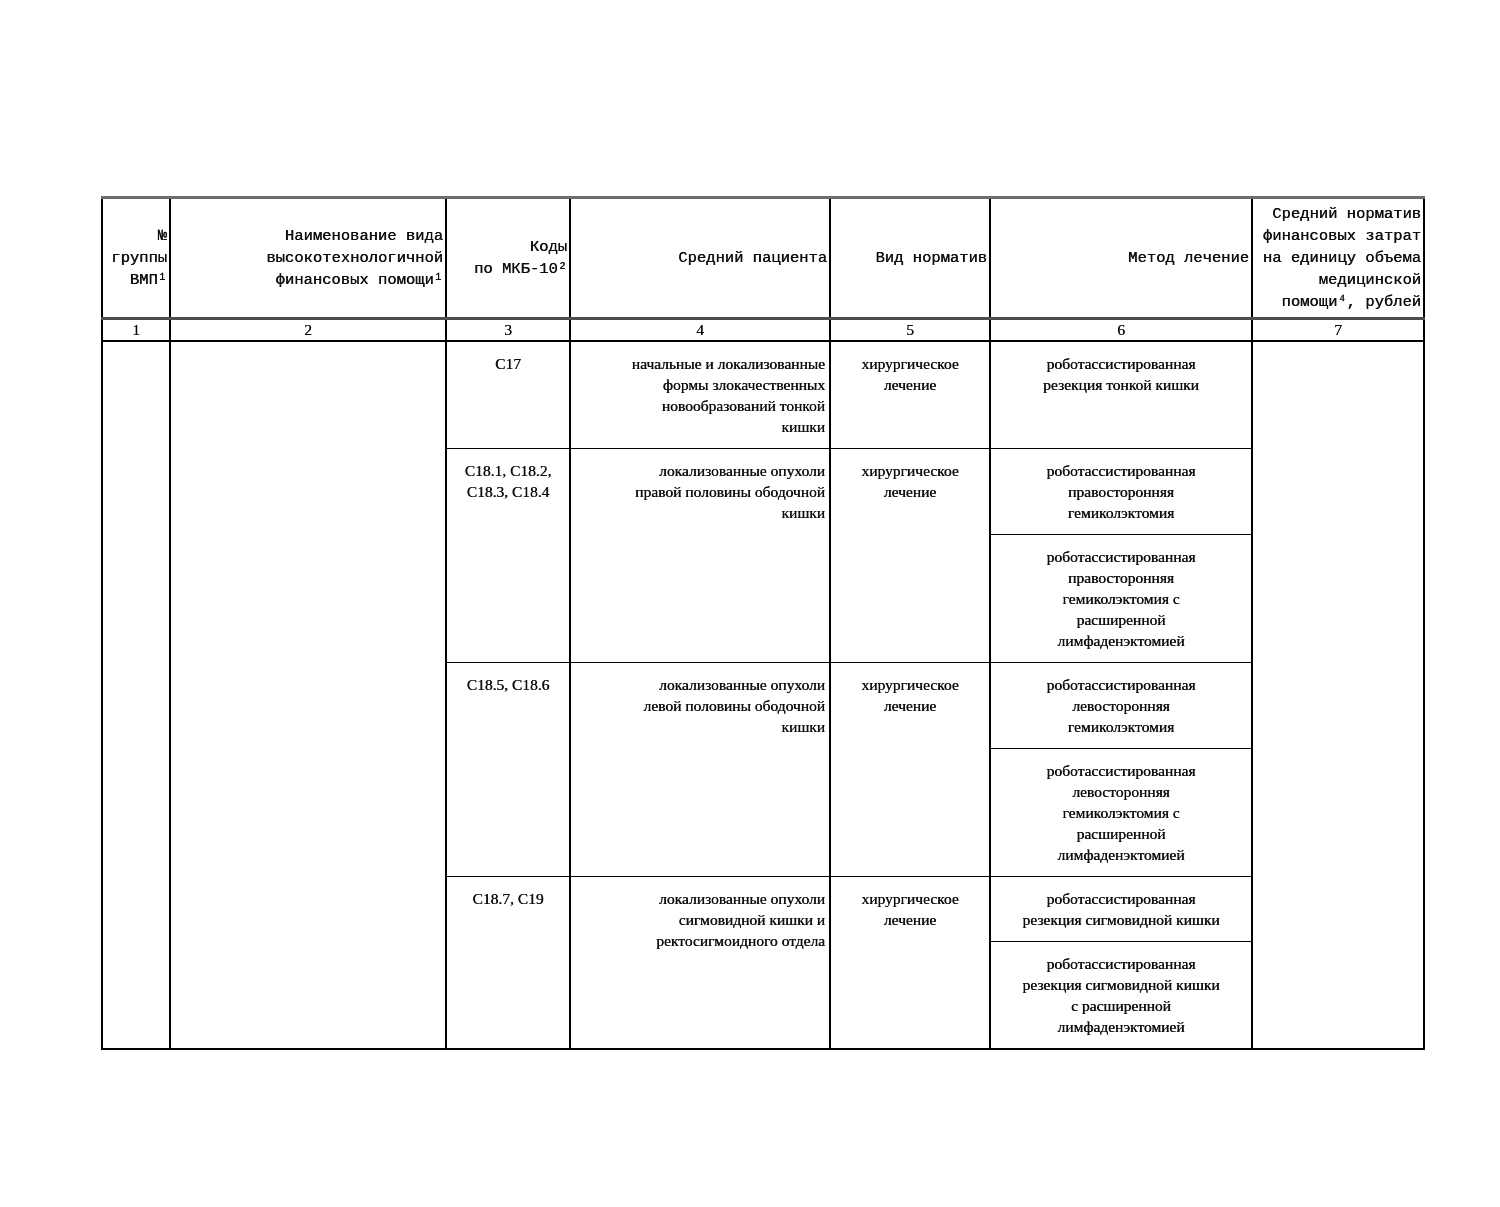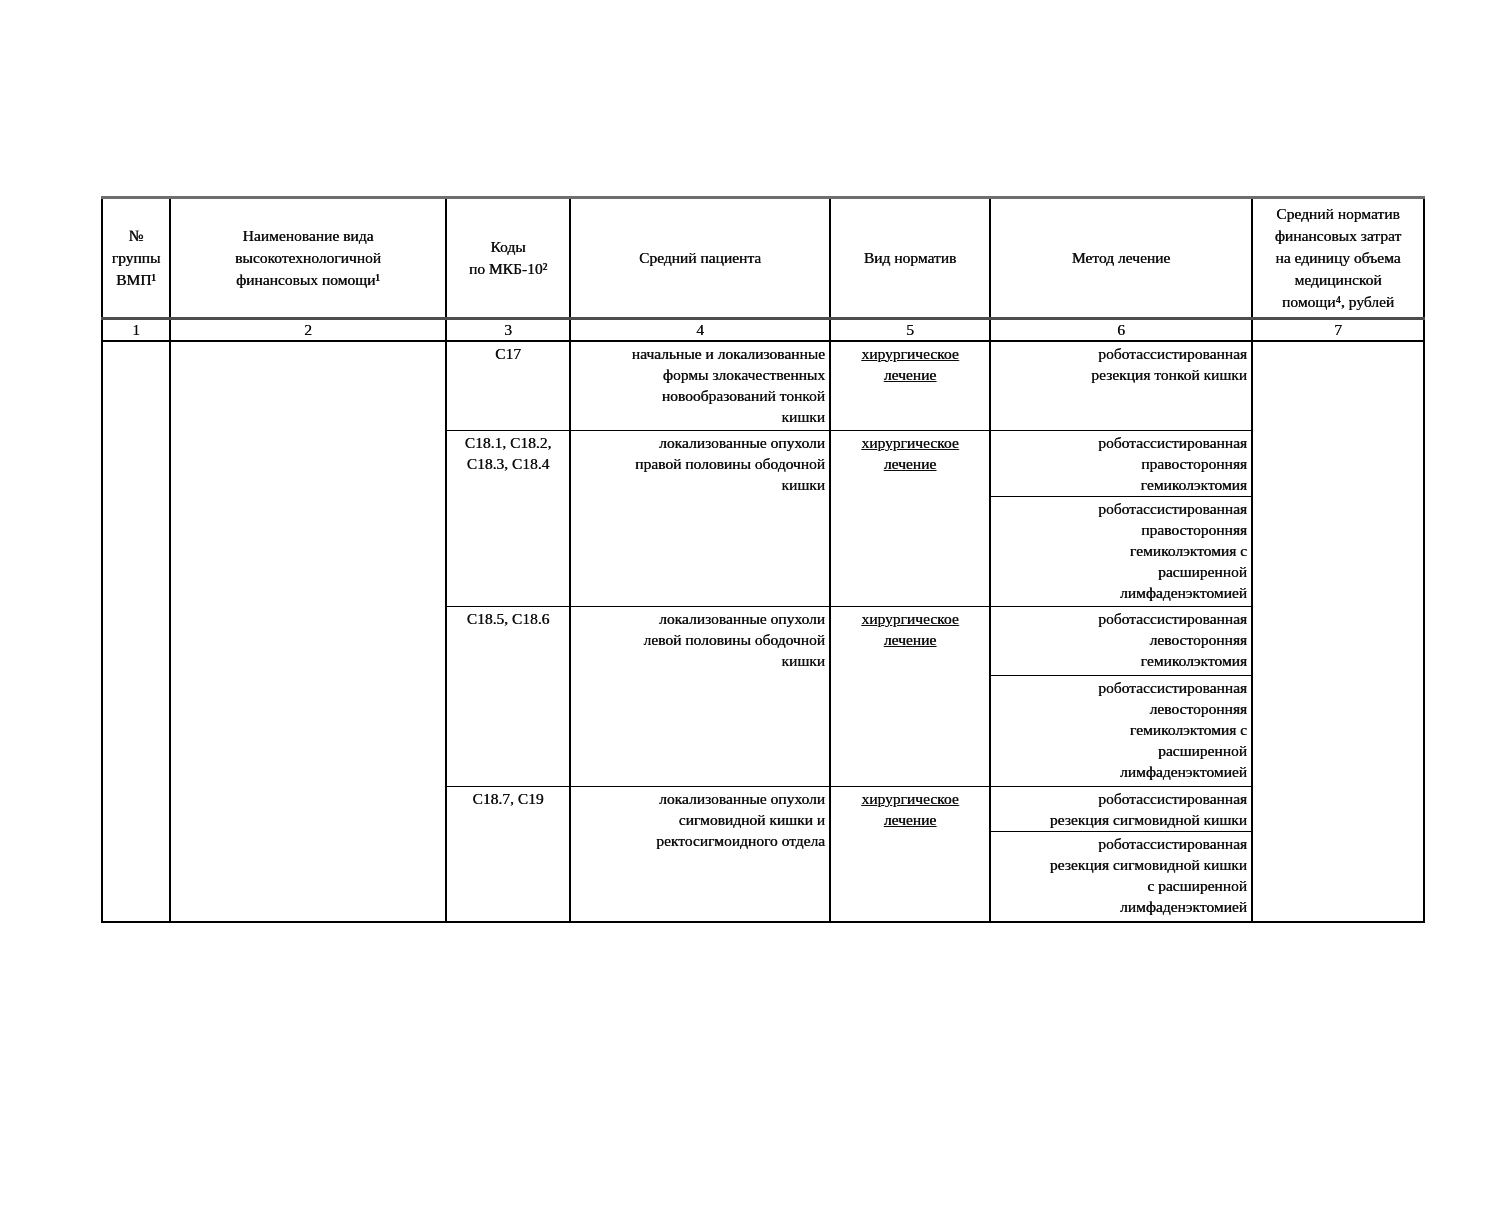--- a/index.html
+++ b/index.html
@@ -35,42 +35,43 @@
   table.vmp th, table.vmp td {
     border-left: 2px solid #000;
     border-right: 2px solid #000;
     border-top: 1.5px solid #000;
     border-bottom: 1.5px solid #000;
     font-size: 15.5px;
     line-height: 21px;
     font-weight: normal;
     white-space: pre-line;
     vertical-align: top;
-    padding: 1px 4px;
+    padding: 11px 4px;
     overflow: hidden;
     text-shadow: 0.4px 0 0 #222;
   }
   tr.hdr th {
-    text-align: center;
+    text-align: right;
     vertical-align: middle;
     line-height: 22px;
     padding: 4px 2px;
     border-bottom: 3px solid #4d4d4d;
+    font-family: Liberation Mono, monospace;
   }
   tr.nums td {
     text-align: center;
     vertical-align: middle;
     line-height: 17px;
     padding: 1px;
     border-bottom: 2.5px solid #000;
   }
   td.code { text-align: center; padding-top: 2px; }
   td.model { text-align: right; }
-  td.kind { text-align: center; padding-top: 2px; text-decoration: underline; }
-  td.method { text-align: right; }
+  td.kind { text-align: center; padding-top: 2px; }
+  td.method { text-align: center; }
   td.blank { }
 </style>
 </head>
 <body>
 
 <div class="page">
   <table class="vmp">
     <colgroup>
       <col style="width:68px">
       <col style="width:276px">

